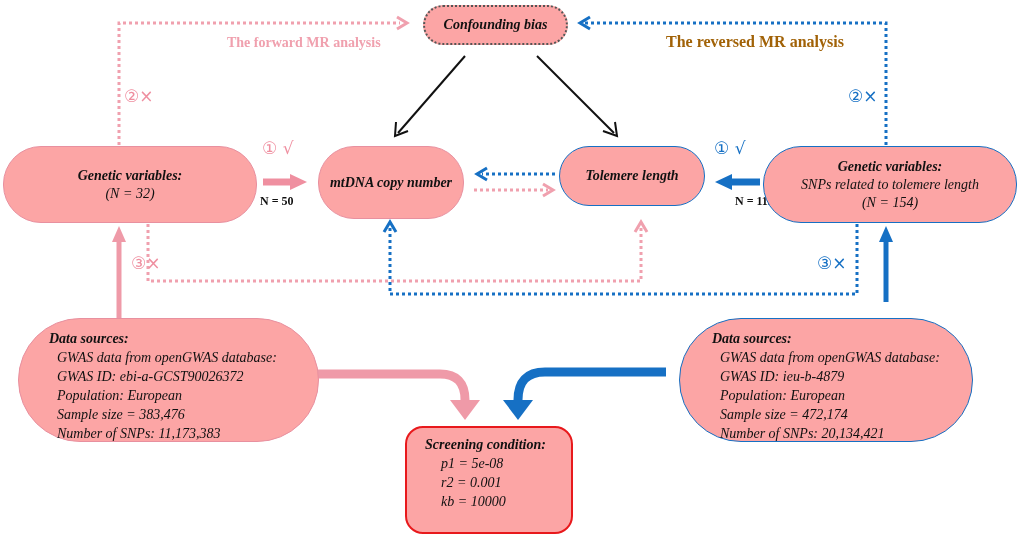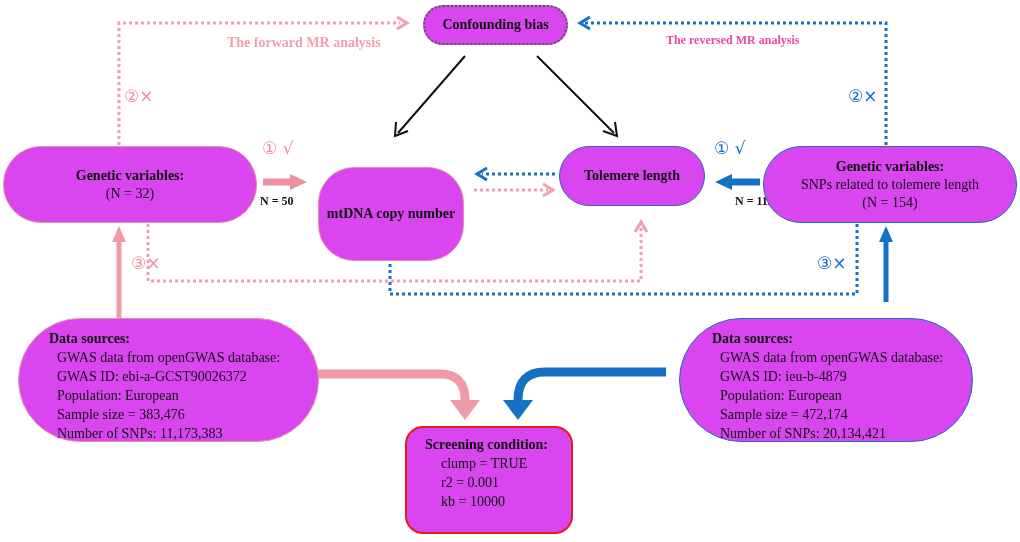--- a/index.html
+++ b/index.html
@@ -1,25 +1,25 @@
 <!DOCTYPE html>
 <html><head>
 <meta charset="utf-8">
 <style>
   html,body{margin:0;padding:0;background:#fff;}
   body{width:1020px;height:542px;position:relative;overflow:hidden;font-family:"Liberation Serif","DejaVu Serif",serif;color:#111;}
   svg.wires{position:absolute;left:0;top:0;width:1020px;height:542px;}
-  .box{position:absolute;box-sizing:border-box;background:#d946ef;}
+  .box{position:absolute;box-sizing:border-box;background:#fca5a5;font-style:italic;}
   .pink{border:1.5px solid #e8909f;}
   .blue{border:1.5px solid #1670c4;}
   .center{display:flex;flex-direction:column;align-items:center;justify-content:center;text-align:center;}
   .b{font-weight:bold;}
   .t{position:absolute;white-space:nowrap;}
   .lbl-pink{color:#f0a0ae;font-weight:bold;font-size:14px;}
-  .lbl-blue{color:#ec4899;font-weight:bold;font-size:12px;}
+  .lbl-blue{color:#a16207;font-weight:bold;font-size:16px;}
   .mark-pink{color:#ef8fa0;font-family:"DejaVu Sans",sans-serif;font-size:17px;}
   .mark-blue{color:#1670c4;font-family:"DejaVu Sans",sans-serif;font-size:17px;}
   .ncount{font-weight:bold;font-size:12px;}
   .ds{font-size:14px;line-height:19px;}
 </style>
 </head>
 <body>
 
 <svg class="wires" viewBox="0 0 1020 542">
 
@@ -77,21 +77,21 @@
 <div class="t mark-blue" style="left:817px;top:253px;">③×</div>
 
 <div class="t ncount" style="left:260px;top:194px;">N = 50</div>
 <div class="t ncount" style="left:711px;top:194px;margin-left:24px;">N = 115</div>
 
 <div class="box pink center" style="left:3px;top:146px;width:254px;height:77px;border-radius:38px;font-size:14px;line-height:18px;">
   <span class="b">Genetic variables:</span>
   <span>(N = 32)</span>
 </div>
 
-<div class="box pink center b" style="left:318px;top:146px;width:146px;height:94px;border-radius:36px;font-size:14px;margin-top:21px;">
+<div class="box pink center b" style="left:318px;top:146px;width:146px;height:73px;border-radius:36px;font-size:14px;">
   <span>mtDNA copy number</span>
 </div>
 
 <div class="box blue center b" style="left:559px;top:146px;width:146px;height:60px;border-radius:36px;font-size:14px;">
   <span>Tolemere length</span>
 </div>
 
 <div class="box blue center" style="left:763px;top:146px;width:254px;height:77px;border-radius:38px;font-size:14px;line-height:18px;">
   <span class="b">Genetic variables:</span>
   <span>SNPs related to tolemere length</span>
@@ -111,16 +111,16 @@
   <div class="b" style="margin-left:-8px;">Data sources:</div>
   <div>GWAS data from openGWAS database:</div>
   <div>GWAS ID: ieu-b-4879</div>
   <div>Population: European</div>
   <div>Sample size = 472,174</div>
   <div>Number of SNPs: 20,134,421</div>
 </div>
 
 <div class="box ds" style="left:405px;top:426px;width:168px;height:108px;border:2px solid #e8191c;border-radius:18px;padding:7px 0 0 18px;">
   <div class="b">Screening condition:</div>
-  <div style="padding-left:16px;">clump = TRUE</div>
+  <div style="padding-left:16px;">p1 = 5e-08</div>
   <div style="padding-left:16px;">r2 = 0.001</div>
   <div style="padding-left:16px;">kb = 10000</div>
 </div>
 
 </body></html>

